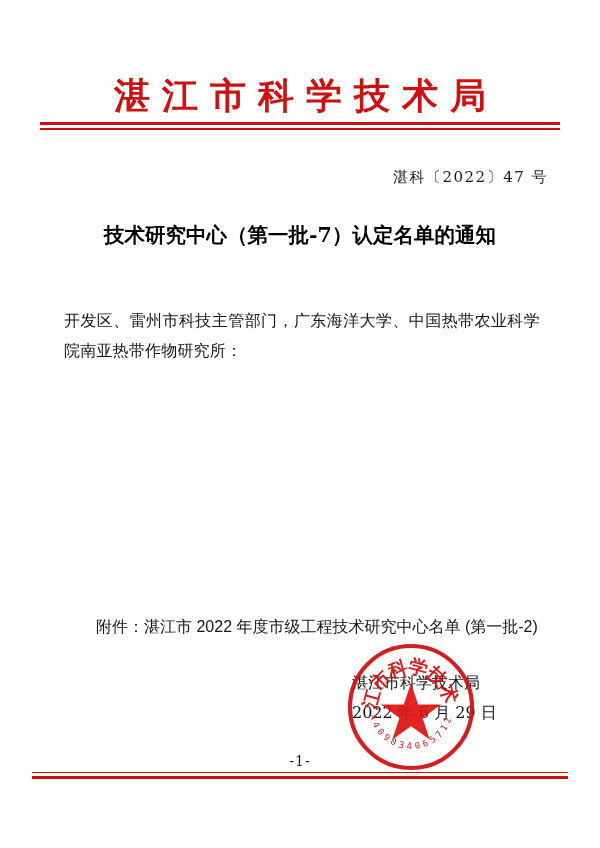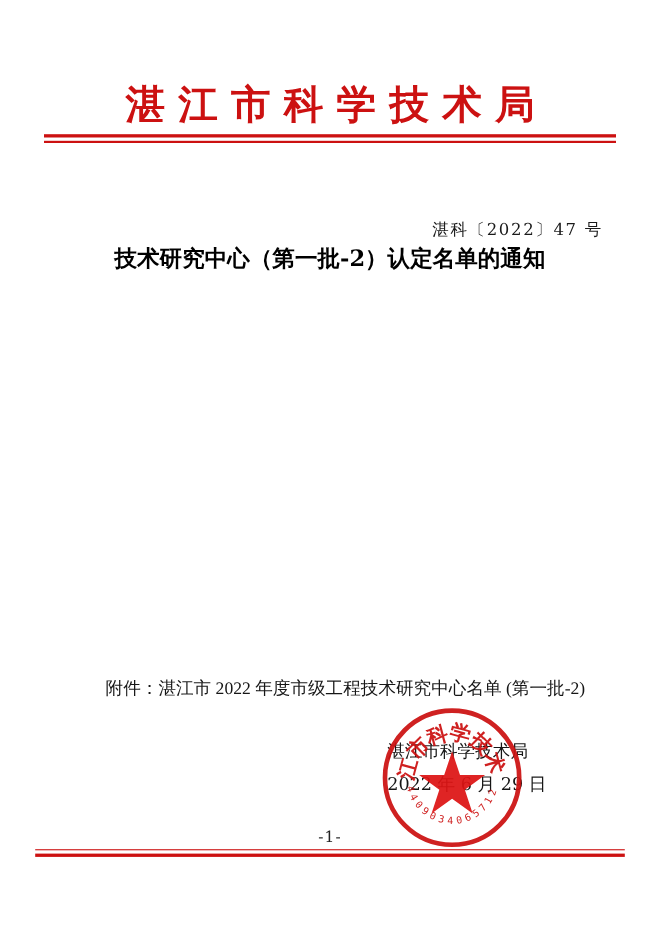--- a/index.html
+++ b/index.html
@@ -66,21 +66,20 @@
   
   .docnum {
     position: absolute;
     right: 52px;
     top: 168px;
     font-family: "DejaVu Serif", "Liberation Serif", serif;
     font-size: 15px;
     letter-spacing: 1.5px;
     color: #1a1a1a;
     white-space: nowrap;
-    margin-top: 32px;
   }
 
   
   .doc-title {
     position: absolute;
     left: 60px;
     top: 218px;
     width: 480px;
     text-align: center;
     font-family: "DejaVu Serif", "Liberation Serif", serif;
@@ -108,21 +107,21 @@
   .body-block p {
     margin: 0 0 0 0;
   }
   .p-indent { text-indent: 2em; }
 
   .attach {
     position: absolute;
     left: 64px;
     top: 612px;
     width: 476px;
-    font-family: Liberation Serif, serif;
+    font-family: Liberation Sans, sans-serif;
     font-size: 16px;
     line-height: 30px;
     color: #161616;
     text-indent: 2em;
     white-space: nowrap;
   }
 
   
   .signature {
     position: absolute;
@@ -184,24 +183,25 @@
 
   <div class="rule-group">
     <div class="rule-thick"></div>
     <div class="rule-gap"></div>
     <div class="rule-thin"></div>
   </div>
 
   <div class="docnum">湛科〔2022〕47 号</div>
 
   <div class="doc-title">
-    <span class="tline">技术研究中心（第一批-2）认定名单的通知</span>
+    <span class="tline">技术研究中心（第一批-7）认定名单的通知</span>
   </div>
 
   <div class="body-block">
+    <p>开发区、雷州市科技主管部门，广东海洋大学、中国热带农业科学院南亚热带作物研究所：</p>
   </div>
 
   <div class="attach">附件：湛江市 2022 年度市级工程技术研究中心名单 (第一批-2)</div>
 
   <div class="signature">
     <span class="sig-line">湛江市科学技术局</span>
     <span class="sig-line">2022 年 6 月 29 日</span>
   </div>
 
   <div class="seal">

